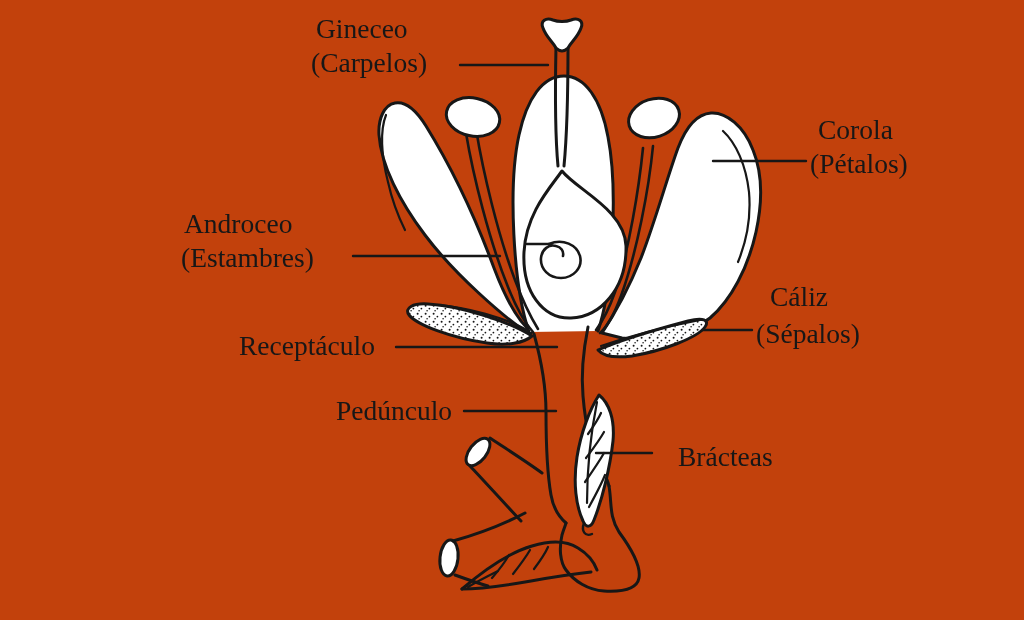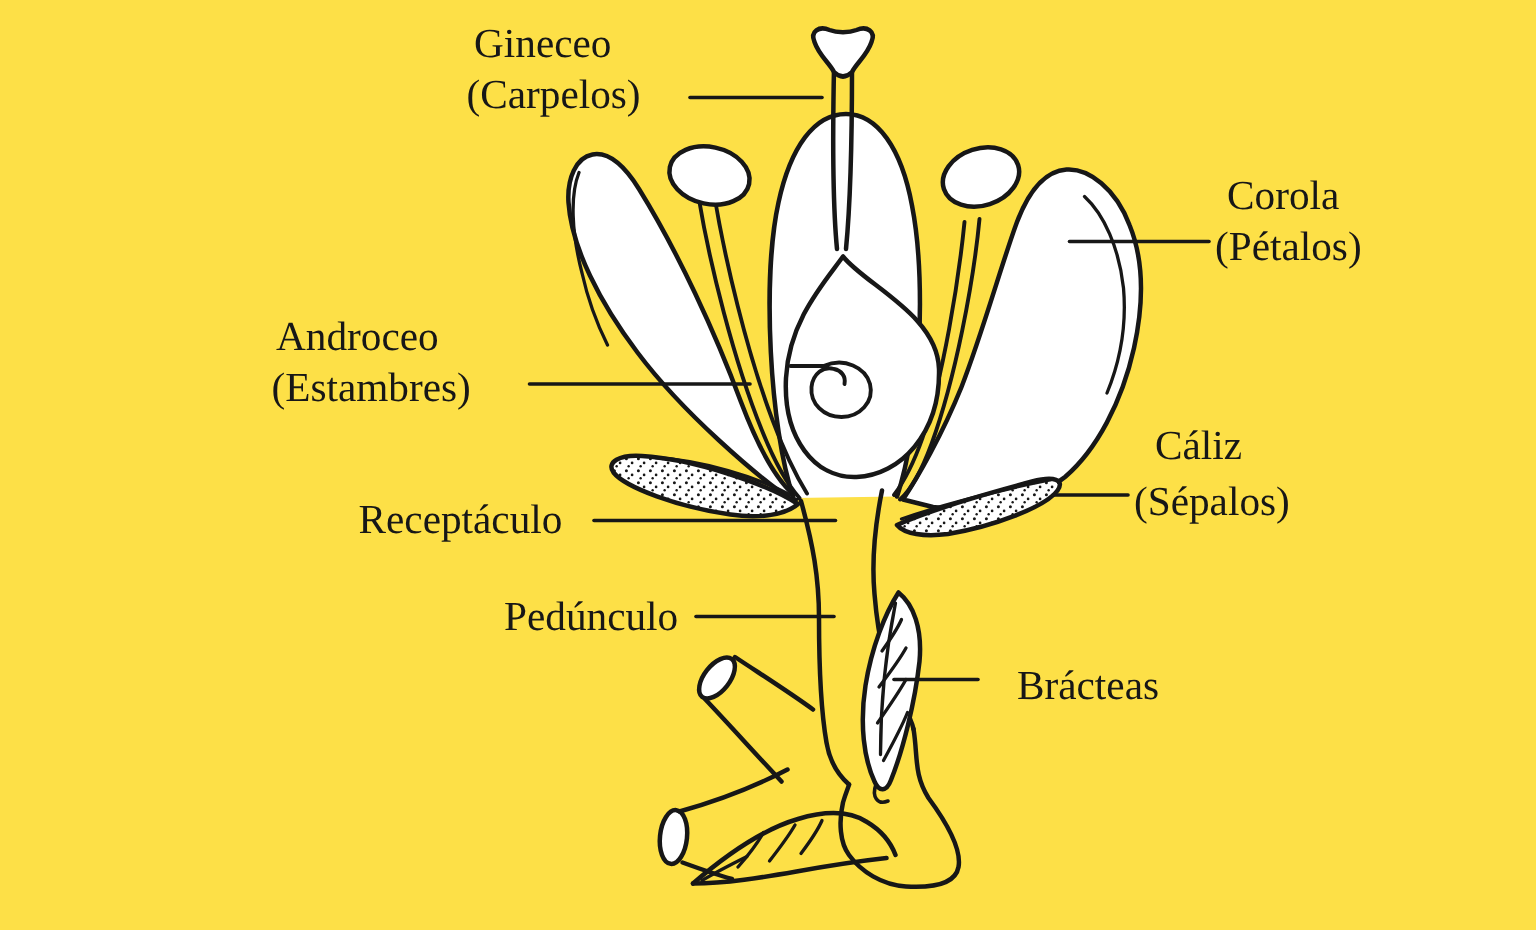--- a/index.html
+++ b/index.html
@@ -1,16 +1,16 @@
 <!DOCTYPE html>
 <html><head>
 <meta charset="utf-8">
 <style>
   html,body{margin:0;padding:0;background:#ffffff;}
-  .stage{position:relative;width:1024px;height:620px;background:#fde047;overflow:hidden;}
+  .stage{position:relative;width:1024px;height:620px;background:#c2410c;overflow:hidden;}
   svg{position:absolute;left:0;top:0;display:block;}
   .lbl{font-family:"Liberation Serif","DejaVu Serif",serif;font-size:27.5px;fill:#171717;}
 </style>
 </head>
 <body>
 
 <div class="stage">
 <svg width="1024" height="620" viewBox="0 0 1024 620" xmlns="http://www.w3.org/2000/svg">
   <defs>
     <pattern id="stip" width="8" height="8" patternUnits="userSpaceOnUse">

